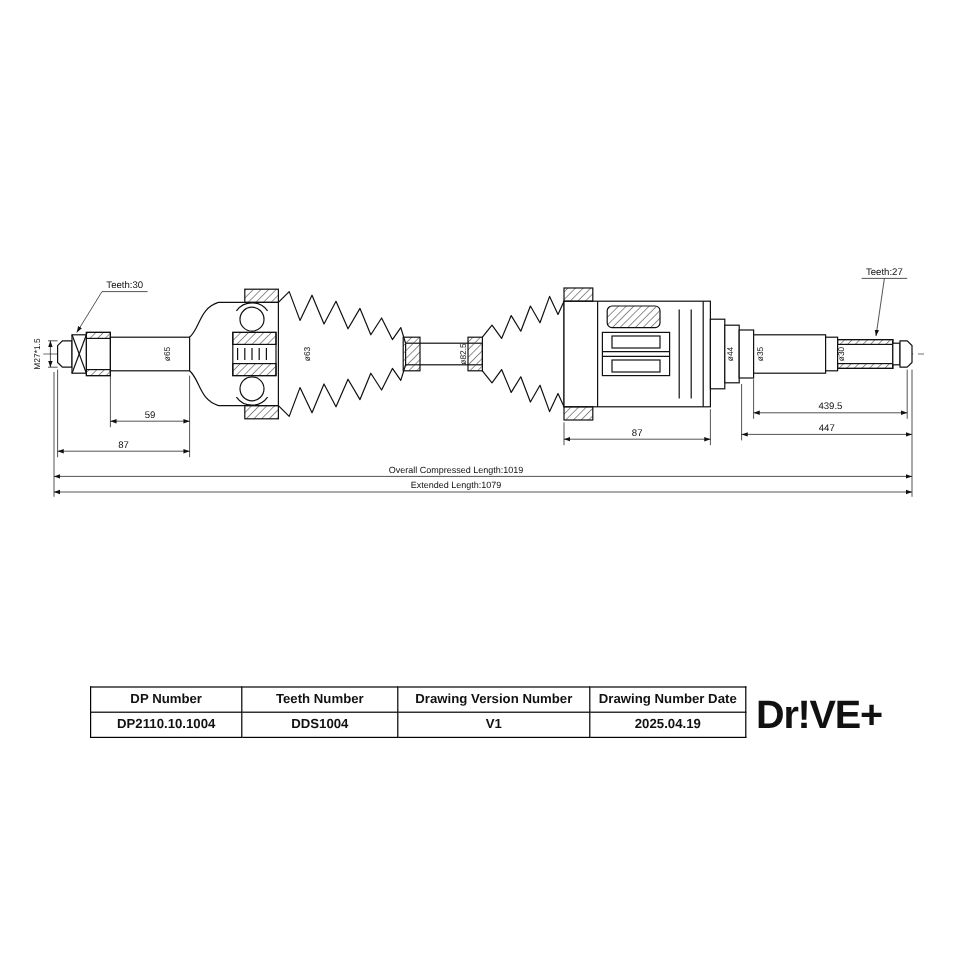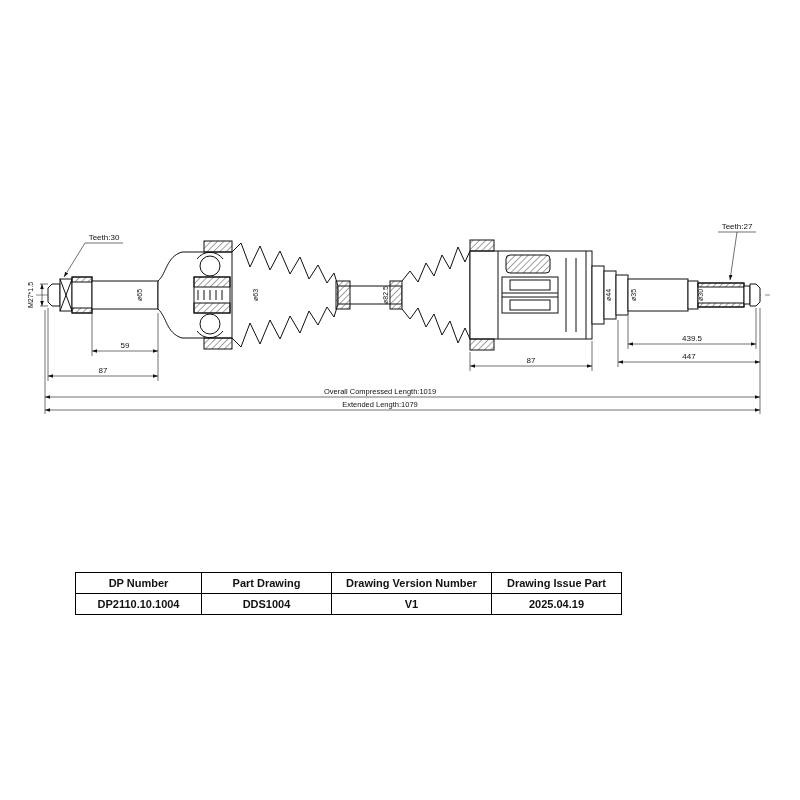--- a/index.html
+++ b/index.html
@@ -158,27 +158,32 @@
   <table class="title-block">
     <colgroup>
       <col style="width:126px">
         <col style="width:130px">
         <col style="width:160px">
         <col style="width:130px">
     </colgroup>
     <tbody>
         <tr>
       <th>DP Number</th>
-      <th>Part Drawing</th>
+      <th>Teeth Number</th>
       <th>Drawing Version Number</th>
-      <th>Drawing Issue Part</th>
+      <th>Drawing Number Date</th>
     </tr>
     <tr>
       <td>DP2110.10.1004</td>
       <td>DDS1004</td>
       <td>V1</td>
       <td>2025.04.19</td>
     </tr>
   </tbody>
     </table>
 
+  <div class="logo-wrap">
+    <svg width="160" height="40" viewBox="0 0 160 40">
+      <text x="2" y="31" font-size="33" font-weight="bold" letter-spacing="-1" fill="#e31e24">Dr!VE+</text>
+    </svg>
+  </div>
 
 </div>
 
 </body></html>

